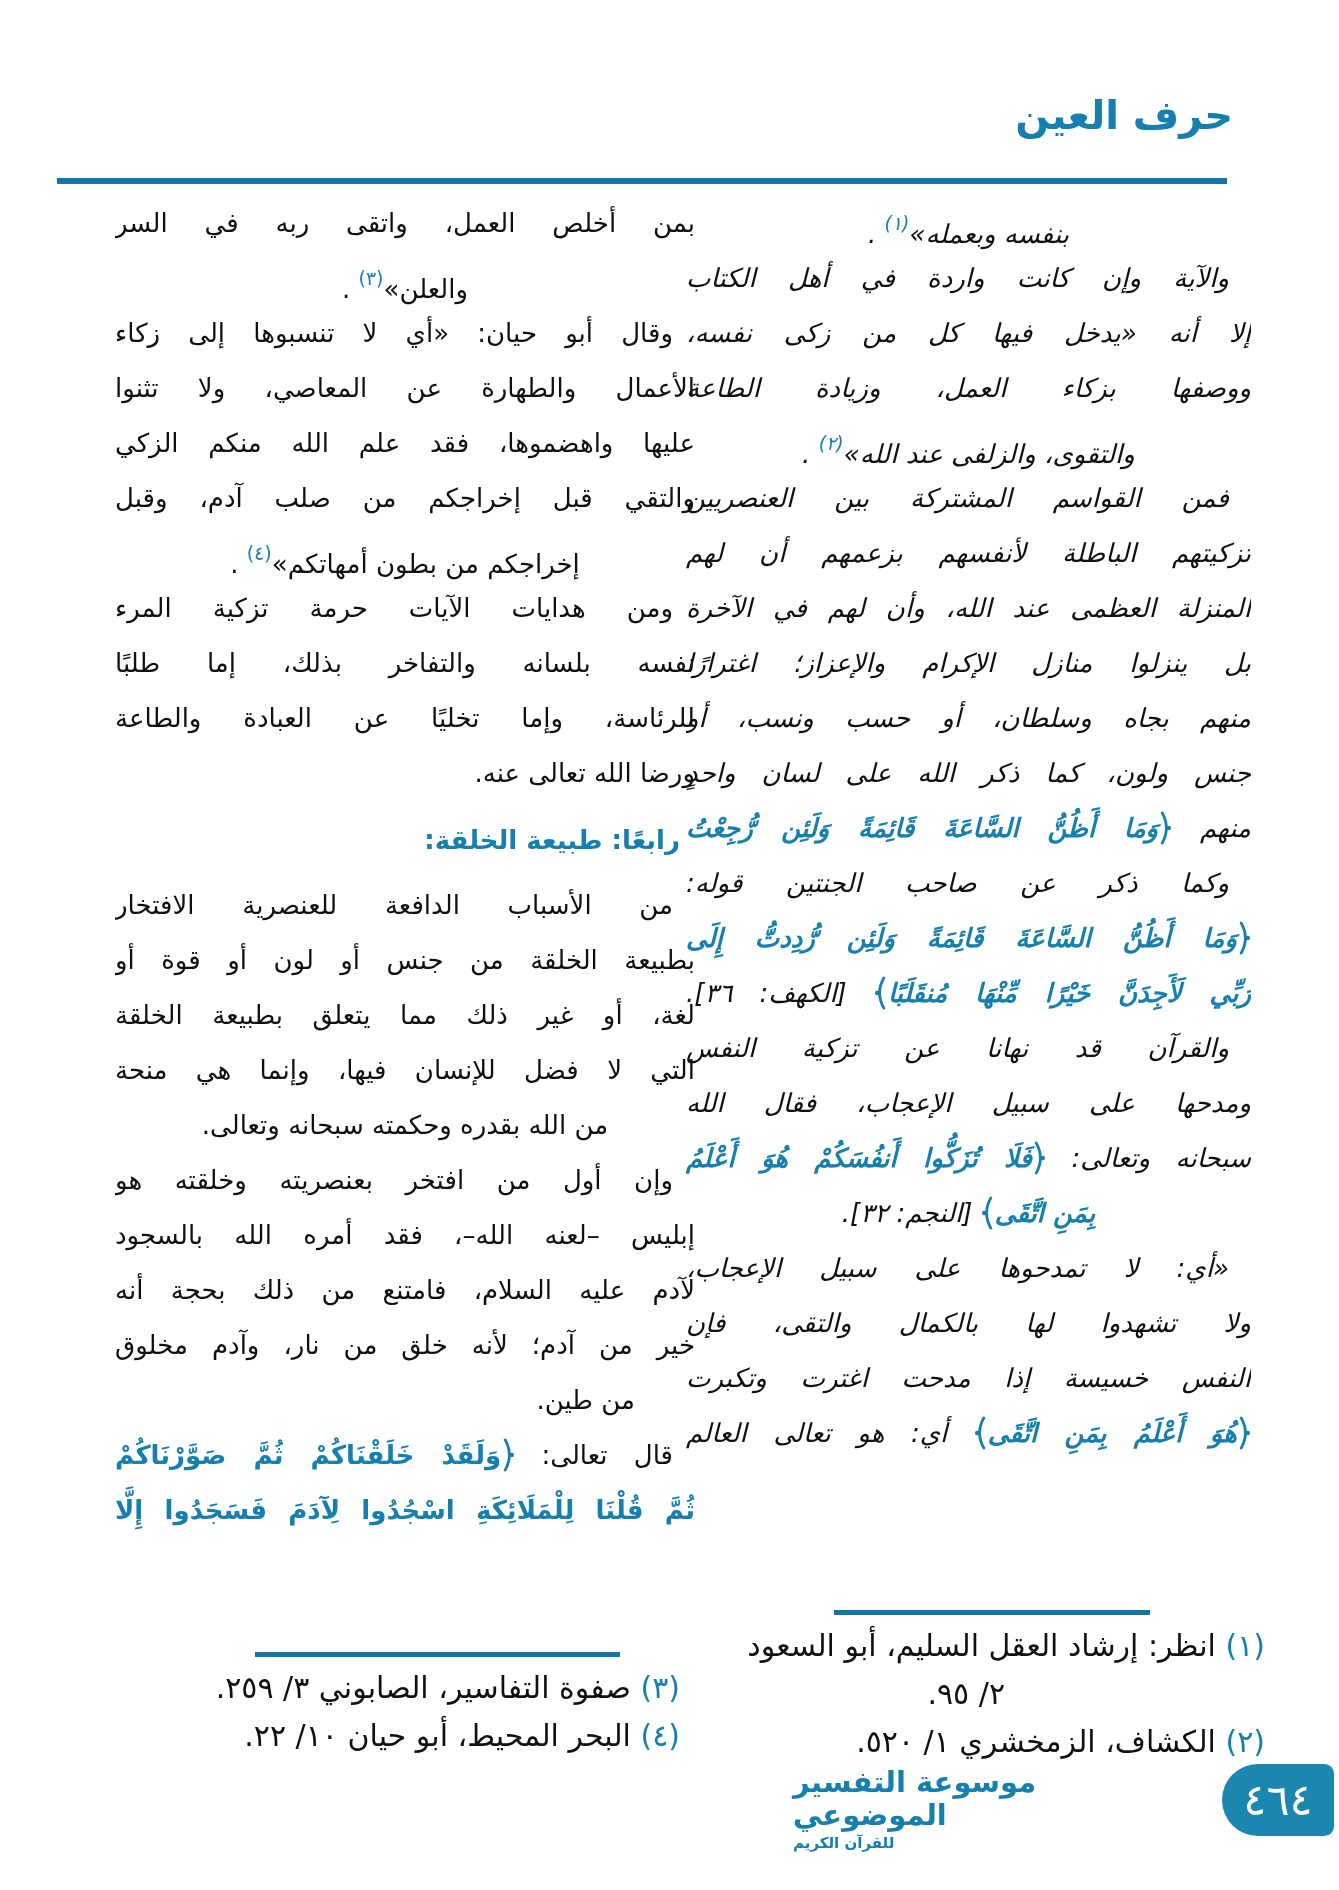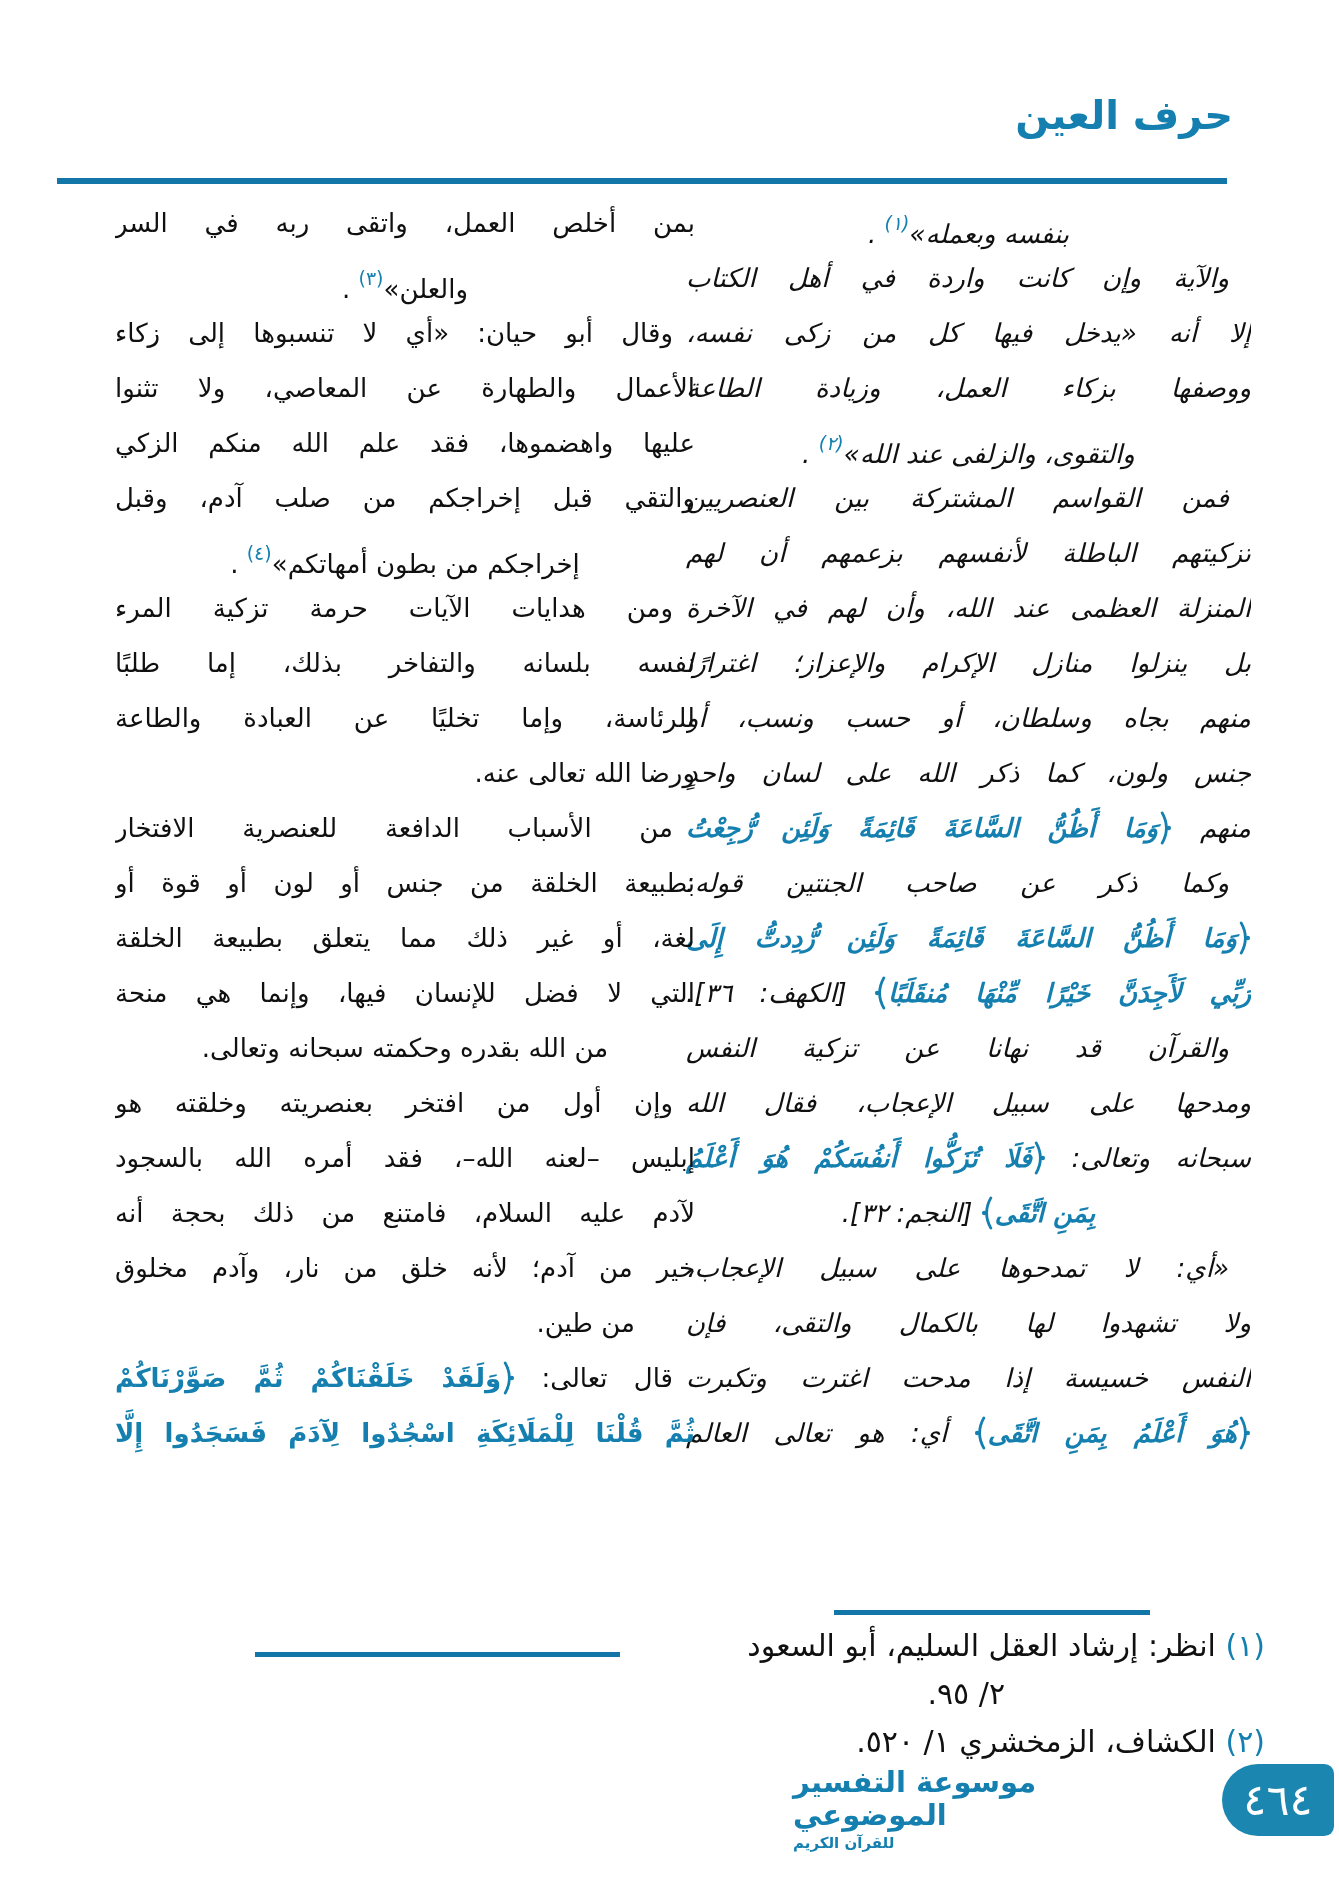--- a/index.html
+++ b/index.html
@@ -98,20 +98,21 @@
       <div class="line c"><span class="seg-n">والعلن»</span><span class="seg-fn">(٣)</span><span class="seg-n"> .</span></div>
       <div class="line j indent"><span class="seg-n">وقال أبو حيان: «أي لا تنسبوها إلى زكاء</span></div>
       <div class="line j"><span class="seg-n">الأعمال والطهارة عن المعاصي، ولا تثنوا</span></div>
       <div class="line j"><span class="seg-n">عليها واهضموها، فقد علم الله منكم الزكي</span></div>
       <div class="line j"><span class="seg-n">والتقي قبل إخراجكم من صلب آدم، وقبل</span></div>
       <div class="line c"><span class="seg-n">إخراجكم من بطون أمهاتكم»</span><span class="seg-fn">(٤)</span><span class="seg-n"> .</span></div>
       <div class="line j indent"><span class="seg-n">ومن هدايات الآيات حرمة تزكية المرء</span></div>
       <div class="line j"><span class="seg-n">نفسه بلسانه والتفاخر بذلك، إما طلبًا</span></div>
       <div class="line j"><span class="seg-n">للرئاسة، وإما تخليًا عن العبادة والطاعة</span></div>
       <div class="line r"><span class="seg-n">ورضا الله تعالى عنه.</span></div>
+      <div class="line r heading" style="padding-left: 0px; padding-right: 15px;"><span class="seg-q">رابعًا: طبيعة الخلقة:</span></div>
       <div class="line j indent"><span class="seg-n">من الأسباب الدافعة للعنصرية الافتخار</span></div>
       <div class="line j"><span class="seg-n">بطبيعة الخلقة من جنس أو لون أو قوة أو</span></div>
       <div class="line j"><span class="seg-n">لغة، أو غير ذلك مما يتعلق بطبيعة الخلقة</span></div>
       <div class="line j"><span class="seg-n">التي لا فضل للإنسان فيها، وإنما هي منحة</span></div>
       <div class="line c"><span class="seg-n">من الله بقدره وحكمته سبحانه وتعالى.</span></div>
       <div class="line j indent"><span class="seg-n">وإن أول من افتخر بعنصريته وخلقته هو</span></div>
       <div class="line j"><span class="seg-n">إبليس –لعنه الله–، فقد أمره الله بالسجود</span></div>
       <div class="line j"><span class="seg-n">لآدم عليه السلام، فامتنع من ذلك بحجة أنه</span></div>
       <div class="line j"><span class="seg-n">خير من آدم؛ لأنه خلق من نار، وآدم مخلوق</span></div>
       <div class="line r" style="padding-left: 0px; padding-right: 60px;"><span class="seg-n">من طين.</span></div>
@@ -123,20 +124,24 @@
     </section>
 
   <div class="fn-sep" id="sep-right"></div>
   <div class="fn-sep" id="sep-left"></div>
 
   <div class="footnotes" id="footnotes-right">
       <div class="line r"><span class="seg-fnn">(١)</span><span class="seg-n"> انظر: إرشاد العقل السليم، أبو السعود</span></div>
       <div class="line r" style="padding-left: 0px; padding-right: 260px;"><span class="seg-n">٢/ ٩٥.</span></div>
       <div class="line r"><span class="seg-fnn">(٢)</span><span class="seg-n"> الكشاف، الزمخشري ١/ ٥٢٠.</span></div>
     </div>
+  <div class="footnotes" id="footnotes-left">
+      <div class="line r"><span class="seg-fnn">(٣)</span><span class="seg-n"> صفوة التفاسير، الصابوني ٣/ ٢٥٩.</span></div>
+      <div class="line r"><span class="seg-fnn">(٤)</span><span class="seg-n"> البحر المحيط، أبو حيان ١٠/ ٢٢.</span></div>
+    </div>
 
   <div class="logo">
     <div class="logo-main">موسوعة التفسير الموضوعي</div>
     <div class="logo-sub">للقرآن الكريم</div>
   </div>
   <div class="page-badge">
     <span>٤٦٤</span>
   </div>
 </div>
 

